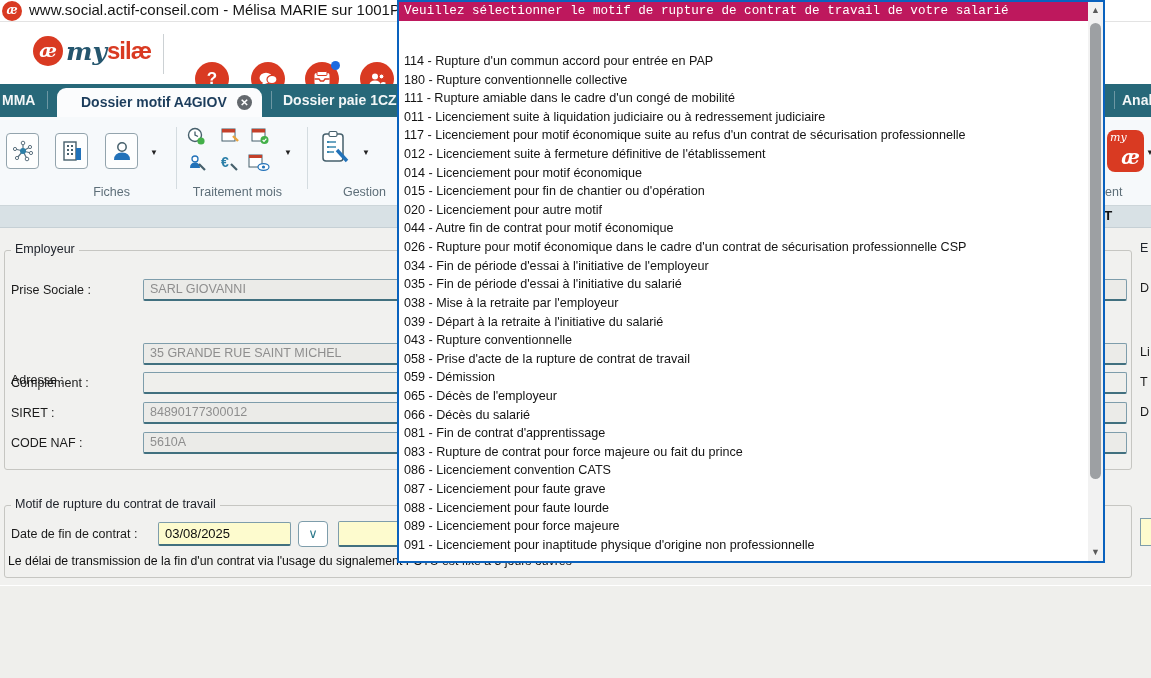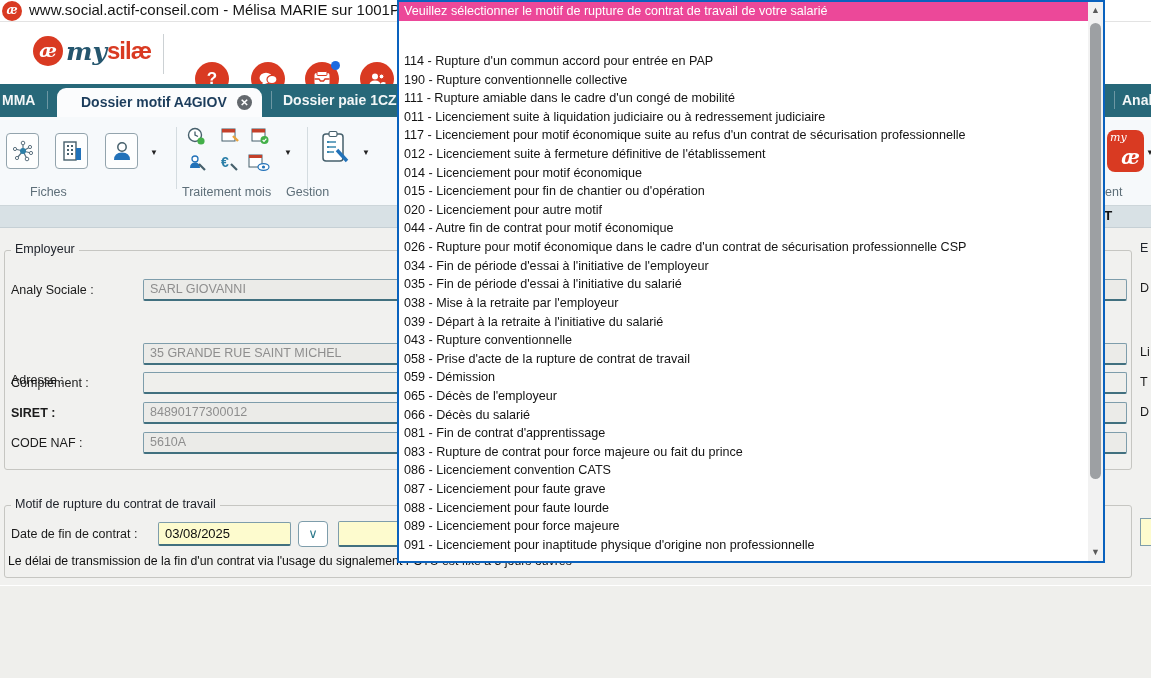--- a/index.html
+++ b/index.html
@@ -35,21 +35,21 @@
   .tab-second{position:absolute;left:283px;top:8px;color:#f2f6f7;font-size:14px;font-weight:bold;white-space:nowrap;}
   .tab-right{position:absolute;left:1122px;top:8px;color:#f2f6f7;font-size:14px;font-weight:bold;white-space:nowrap;}
 
   
   .ribbon{position:absolute;left:0;top:117px;width:1151px;height:89px;background:#f6f9fb;border-bottom:1px solid #cdd6da;}
   .icon-btn{position:absolute;width:33px;height:36px;background:#fdfefe;border:1px solid #93a4ad;border-radius:4px;
     display:flex;align-items:center;justify-content:center;cursor:pointer;}
   .mini-ic{position:absolute;width:22px;height:22px;display:flex;align-items:center;justify-content:center;cursor:pointer;}
   .rb-arrow{position:absolute;font-size:8px;color:#222;cursor:pointer;}
   .rb-sep{position:absolute;top:10px;width:1px;height:62px;background:#d4dce0;}
-  .rb-label{position:absolute;top:68px;font-size:12.5px;color:#5e6f79;text-align:left;}
+  .rb-label{position:absolute;top:68px;font-size:12.5px;color:#5e6f79;text-align:right;}
   .app-icon{position:absolute;left:1107px;top:13px;width:37px;height:42px;border-radius:8px;background:#d93a22;color:#fff;cursor:pointer;}
   .app-icon .ai-my{position:absolute;left:3px;top:1px;font-family:"DejaVu Serif",serif;font-style:italic;font-size:11px;}
   .app-icon .ai-ae{position:absolute;right:4px;bottom:3px;font-family:"DejaVu Serif",serif;font-style:italic;font-weight:bold;font-size:20px;}
   .rb-label-right{position:absolute;left:1105px;top:68px;font-size:12.5px;color:#5e6f79;}
 
   
   .band{position:absolute;left:0;top:206px;width:1151px;height:22px;background:#d8e1e5;border-bottom:1px solid #c6d0d5;}
   .band-text{position:absolute;left:1104px;top:2px;font-weight:bold;font-size:13.5px;color:#101214;}
 
   
@@ -63,22 +63,22 @@
   .yellow{background:#fdfbce !important;color:#0d0d0d !important;}
   .combo-btn{position:absolute;width:30px;height:26px;background:#fff;border:1px solid #7e9dab;border-radius:4px;
     color:#2e7a8c;font-size:13px;text-align:center;line-height:24px;cursor:pointer;}
   .info-text{position:absolute;left:8px;top:326px;font-size:12.3px;color:#101010;white-space:nowrap;}
   .bottomstrip{position:absolute;left:0;top:586px;width:1151px;height:92px;background:#efefec;}
   .rc-label{position:absolute;left:1140px;font-size:12.5px;color:#1b1b1b;white-space:nowrap;}
   .rc-yellow{position:absolute;left:1140px;top:290px;width:20px;height:28px;background:#fdfbce;border:1px solid #7e9dab;}
 
   
   .dropdown{position:absolute;left:397px;top:0;width:708px;height:563px;background:#fff;border:2px solid #0a62be;z-index:50;}
-  .dd-header{height:19px;background:#ec4899;color:#fff;font-size:12.6px;line-height:18px;padding-left:5px;
-    padding-right:2px;white-space:nowrap;overflow:hidden;}
+  .dd-header{height:19px;background:#be185d;color:#fff;font-size:12.6px;line-height:18px;padding-left:5px;
+    padding-right:2px;white-space:nowrap;overflow:hidden;font-family:Liberation Mono, monospace;}
   .dd-list{position:absolute;left:0;top:19px;right:15px;bottom:0;overflow:hidden;margin-top:31px;}
   .dd-item{height:18.62px;line-height:18.6px;font-size:12.6px;color:#141414;padding-left:5px;white-space:nowrap;cursor:pointer;}
   .dd-scroll{position:absolute;right:0;top:0;width:15px;height:559px;background:#f2f2f2;}
   .dd-sb-up,.dd-sb-down{position:absolute;left:0;width:15px;height:15px;color:#5a5a5a;font-size:9px;text-align:center;line-height:15px;cursor:pointer;}
   .dd-sb-up{top:1px;}
   .dd-sb-down{bottom:1px;}
   .dd-thumb{position:absolute;left:2px;top:21px;width:11px;height:456px;background:#9da0a3;border-radius:6px;cursor:grab;}
 </style>
 </head>
 <body>
@@ -261,30 +261,30 @@
 
   <div class="band">
     <div class="band-text">T</div>
   </div>
 
   <div class="formarea">
 
     <div class="groupbox" style="left:4px;top:22px;width:1128px;height:220px;">
       <div class="legend">Employeur</div>
 
-      <div class="f-label" style="top:28px;">Analy Sociale :</div>
+      <div class="f-label" style="top:28px;">Prise Sociale :</div>
       <div class="f-input" style="top:28px;">SARL GIOVANNI</div>
 
       <div class="f-label" style="top:92px;margin-top:26px;">Adresse :</div>
       <div class="f-input" style="top:92px;">35 GRANDE RUE SAINT MICHEL</div>
 
       <div class="f-label" style="top:121px;">Complément :</div>
       <div class="f-input empty" style="top:121px;"></div>
 
-      <div class="f-label" style="top:151px;font-weight:bold;">SIRET :</div>
+      <div class="f-label" style="top:151px;">SIRET :</div>
       <div class="f-input" style="top:151px;">84890177300012</div>
 
       <div class="f-label" style="top:181px;">CODE NAF :</div>
       <div class="f-input" style="top:181px;">5610A</div>
     </div>
 
     <div class="rc-label" style="top:13px;color:#20242c;">E</div>
     <div class="rc-label" style="top:53px;">D</div>
     <div class="rc-label" style="top:117px;">Li</div>
     <div class="rc-label" style="top:147px;">T</div>
@@ -300,21 +300,21 @@
     </div>
     <div class="info-text">Le délai de transmission de la fin d'un contrat via l'usage du signalement FCTU est fixé à 5 jours ouvrés</div>
 
   </div>
   <div class="bottomstrip"></div>
 
   <div class="dropdown">
     <div class="dd-header">Veuillez sélectionner le motif de rupture de contrat de travail de votre salarié</div>
     <div class="dd-list">
         <div class="dd-item">114 - Rupture d'un commun accord pour entrée en PAP</div>
-        <div class="dd-item">190 - Rupture conventionnelle collective</div>
+        <div class="dd-item">180 - Rupture conventionnelle collective</div>
         <div class="dd-item">111 - Rupture amiable dans le cadre d'un congé de mobilité</div>
         <div class="dd-item">011 - Licenciement suite à liquidation judiciaire ou à redressement judiciaire</div>
         <div class="dd-item">117 - Licenciement pour motif économique suite au refus d'un contrat de sécurisation professionnelle</div>
         <div class="dd-item">012 - Licenciement suite à fermeture définitive de l'établissement</div>
         <div class="dd-item">014 - Licenciement pour motif économique</div>
         <div class="dd-item">015 - Licenciement pour fin de chantier ou d'opération</div>
         <div class="dd-item">020 - Licenciement pour autre motif</div>
         <div class="dd-item">044 - Autre fin de contrat pour motif économique</div>
         <div class="dd-item">026 - Rupture pour motif économique dans le cadre d'un contrat de sécurisation professionnelle CSP</div>
         <div class="dd-item">034 - Fin de période d'essai à l'initiative de l'employeur</div>

